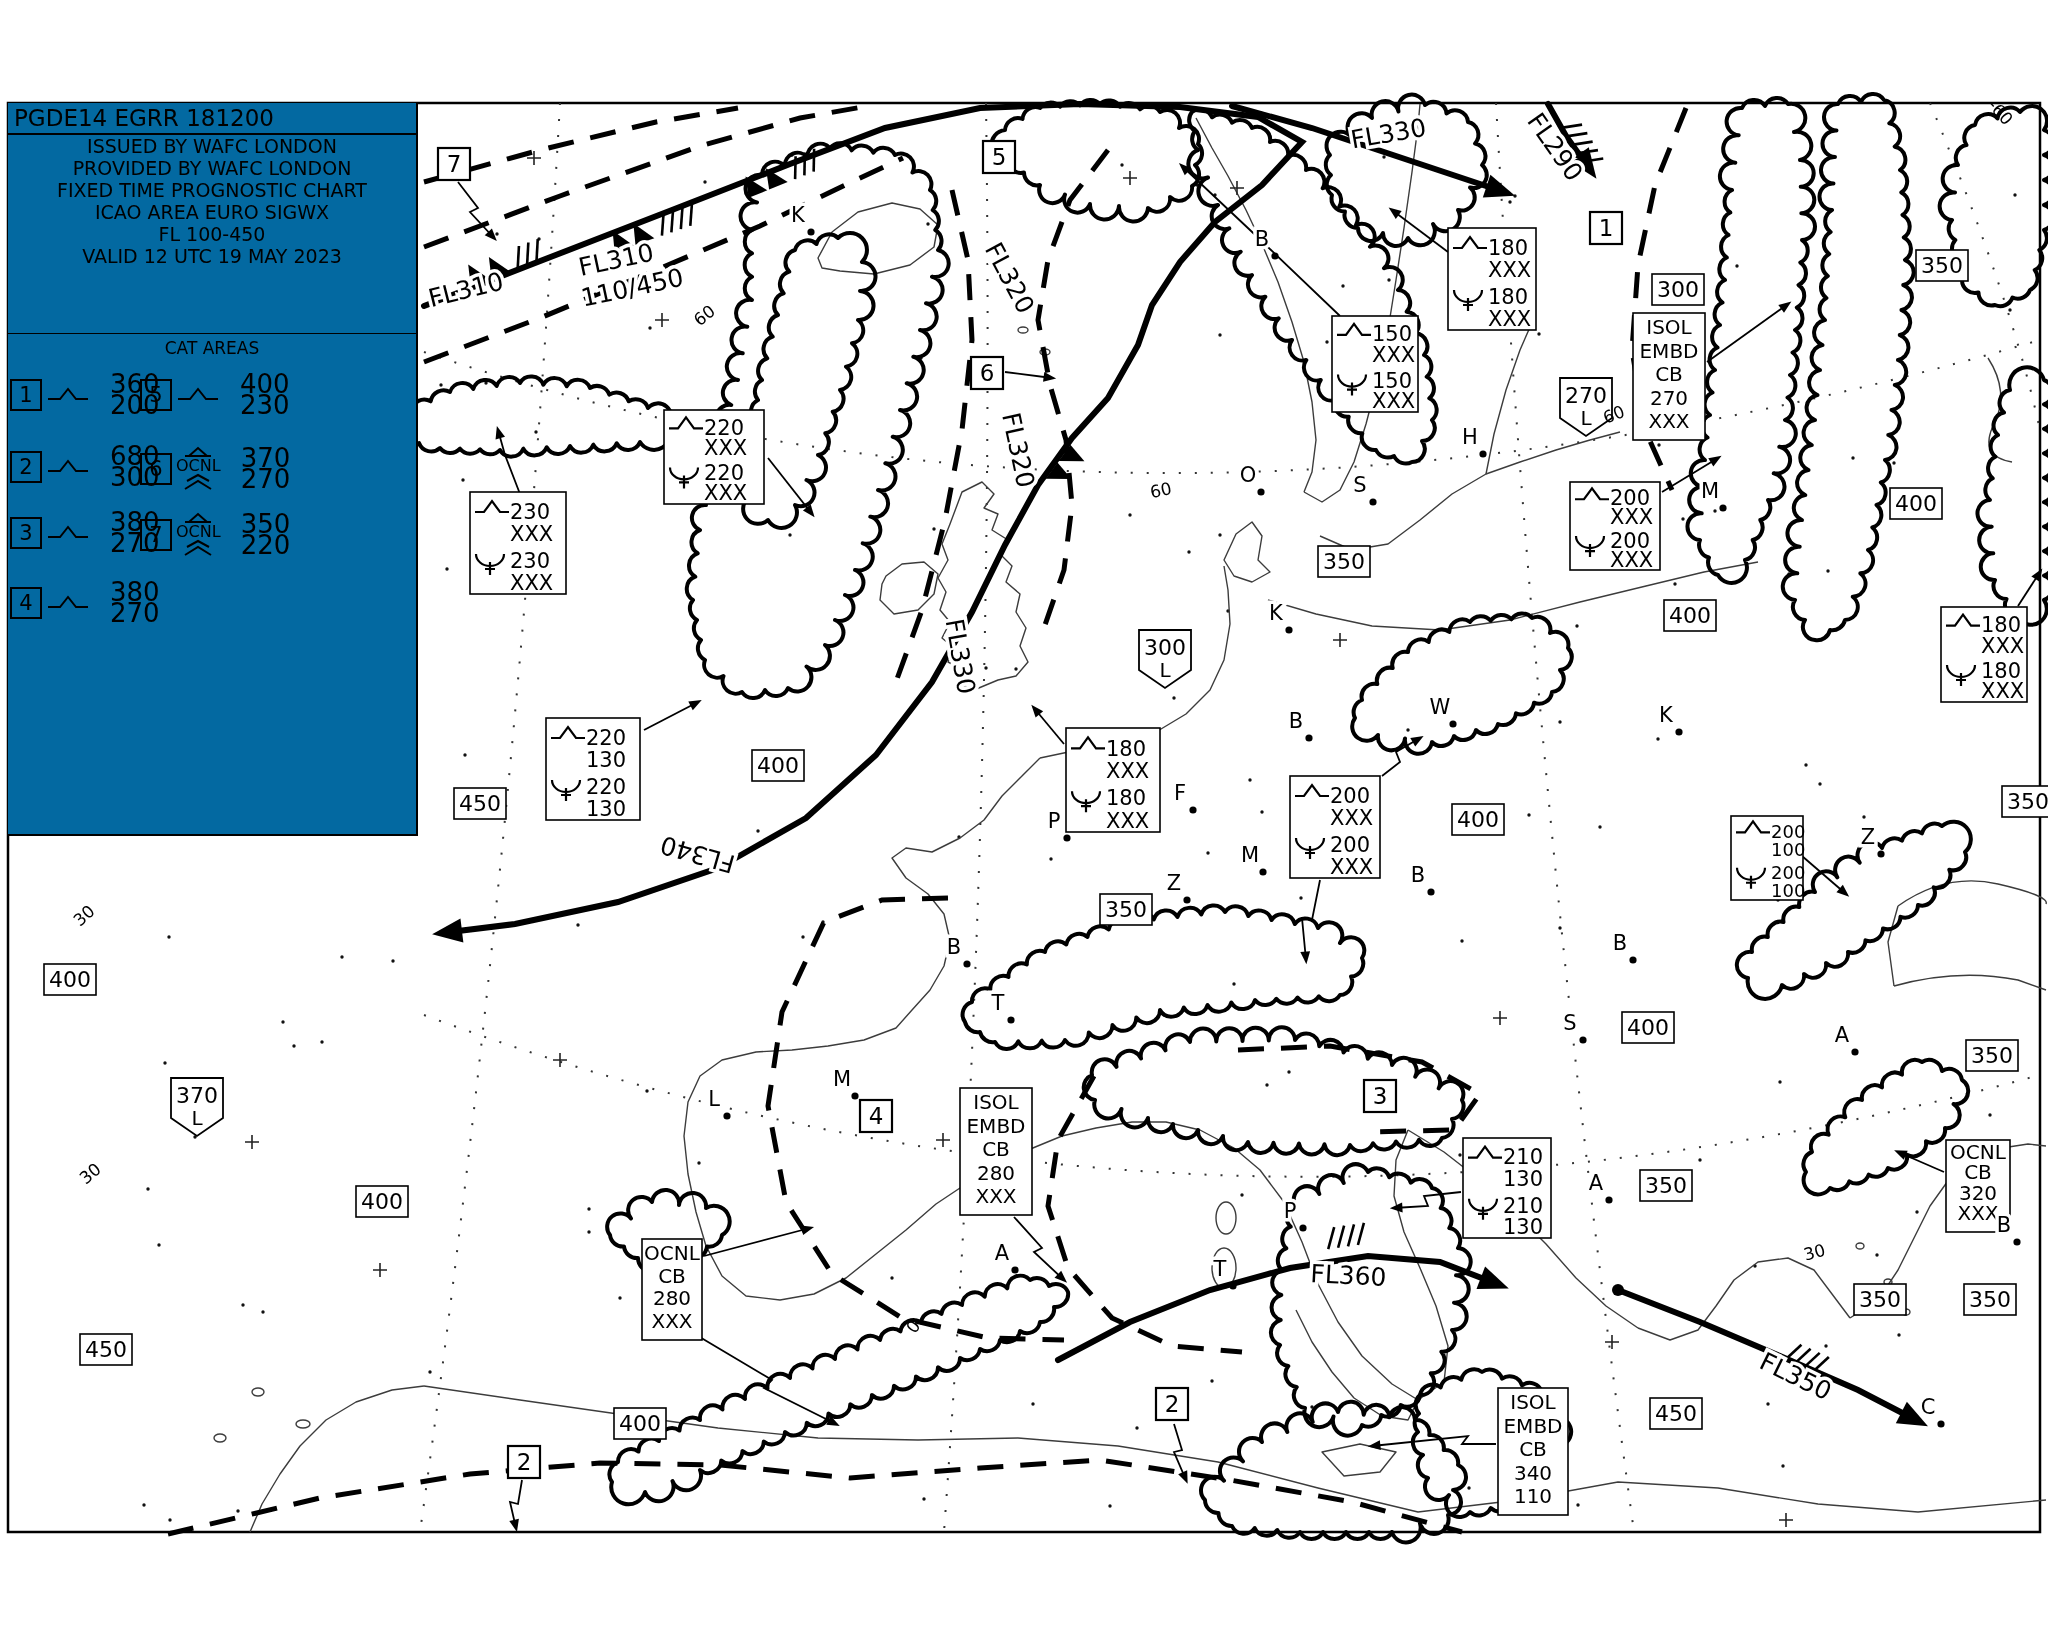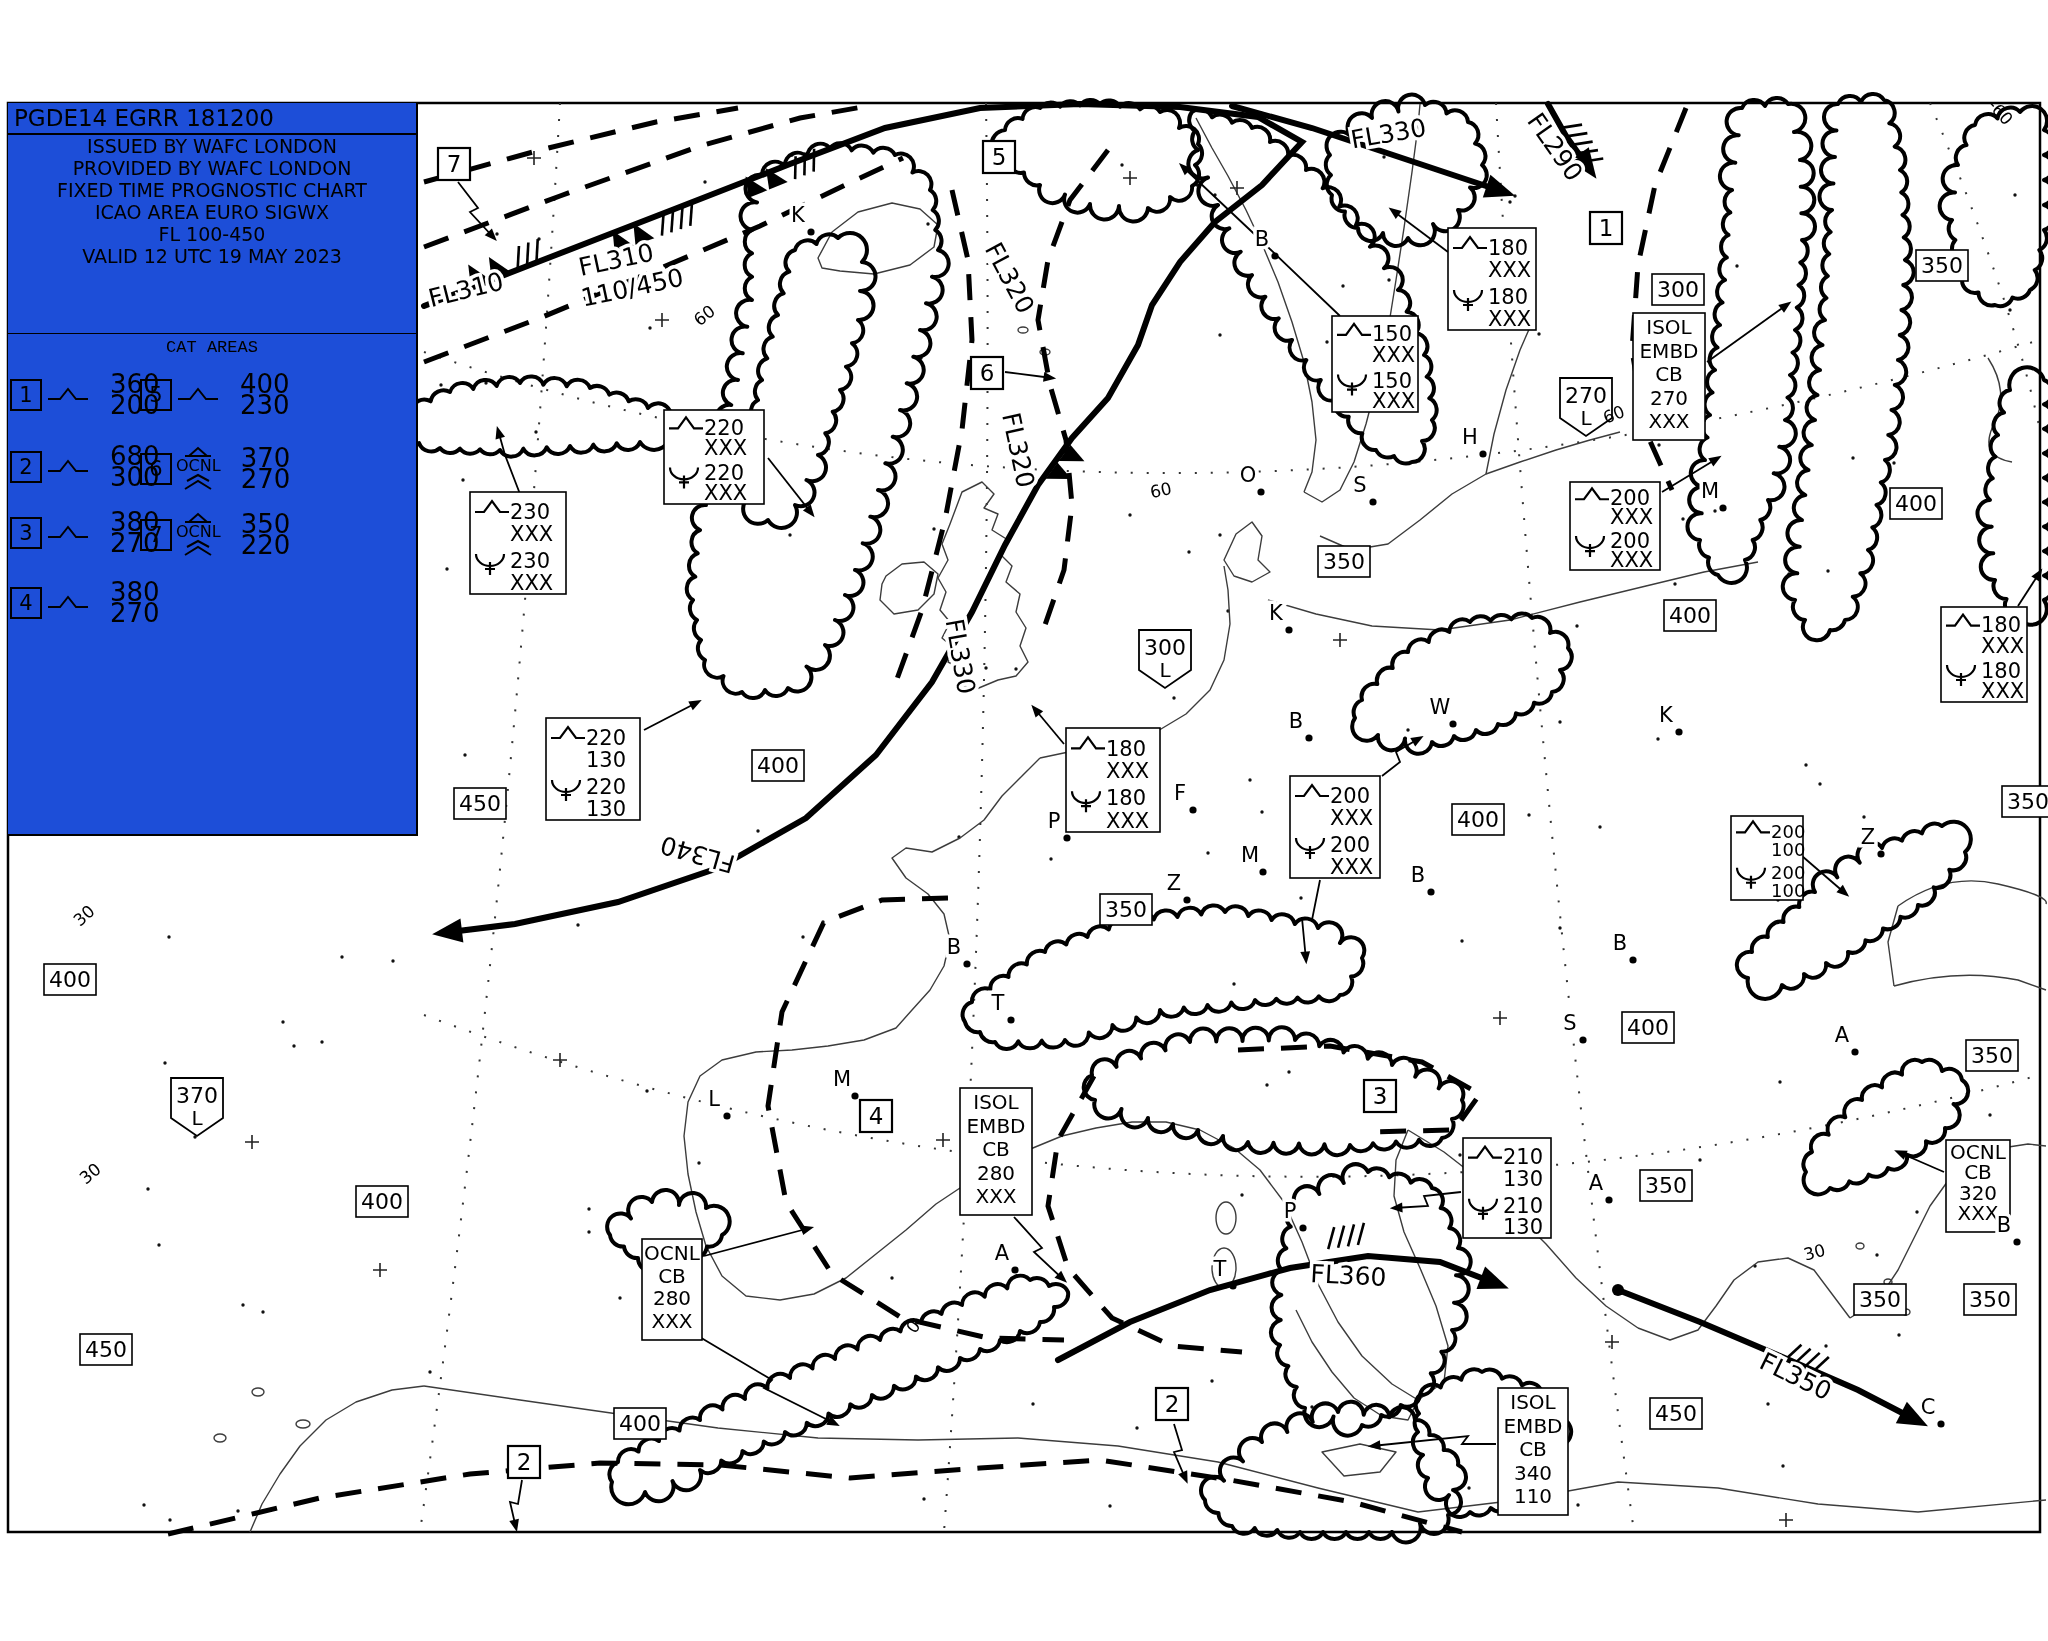--- a/index.html
+++ b/index.html
@@ -1,30 +1,30 @@
 <!DOCTYPE html>
 <html><head>
 <meta charset="utf-8">
 <style>
   html,body{margin:0;padding:0;background:#fff;}
   body{font-family:"DejaVu Sans",sans-serif;color:#000;}
   .chart{position:relative;width:2048px;height:1641px;background:#fff;overflow:hidden;}
   #map{position:absolute;left:0;top:0;}
   svg text{font-family:"DejaVu Sans",sans-serif;fill:#000;}
   .panel{position:absolute;left:8px;top:103px;width:410px;height:1429px;pointer-events:none;}
-  .panel-box{position:absolute;left:0;top:0;width:410px;height:733px;background:#1d4ed8;
+  .panel-box{position:absolute;left:0;top:0;width:410px;height:733px;background:#0369a1;
              border-right:2px solid #000;border-bottom:2px solid #000;box-sizing:border-box;}
   .ptitle{height:30px;line-height:30px;border-bottom:2px solid #000;font-size:23px;padding-left:6px;white-space:nowrap;}
   .secA{height:199px;border-bottom:1.5px solid #000;box-sizing:border-box;text-align:center;
         font-size:19px;line-height:22px;}
   .secB{height:203px;border-bottom:1.5px solid #000;box-sizing:border-box;padding-top:12px;text-align:center;
         font-size:19px;line-height:22px;}
   .secB .gap{height:26px;}
   .secC{position:relative;height:297px;}
-  .cat-title{text-align:center;font-size:17px;padding-top:4px;font-family:Liberation Mono, monospace;}
+  .cat-title{text-align:center;font-size:17px;padding-top:4px;}
   .cat-item{position:absolute;display:flex;align-items:center;}
   .nbox{width:28px;height:28px;border:2px solid #000;font-size:21px;display:flex;align-items:center;justify-content:center;flex:none;}
   .vals{margin-left:20px;font-size:26px;line-height:21px;}
   .symcol{display:flex;flex-direction:column;align-items:center;margin-left:4px;}
   .ocnl{font-size:16px;line-height:15px;}
 </style>
 </head>
 <body>
 
 <div class="chart">

